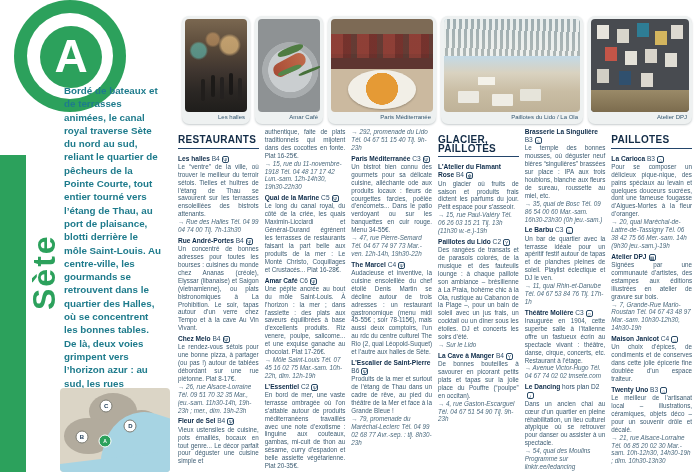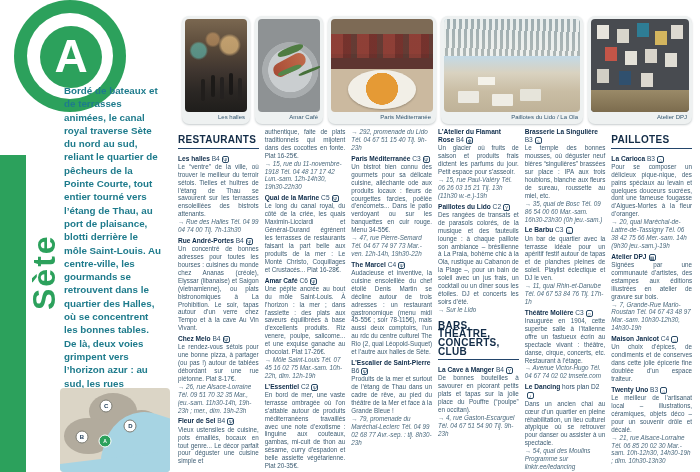--- a/index.html
+++ b/index.html
@@ -213,31 +213,31 @@
         <div class="eline"><span class="ename">The Marcel</span><span class="ecode"> C4</span><span class="eicon">Ψ</span></div>
         <div class="edesc">Audacieuse et inventive, la cuisine ensoleillée du chef étoilé Denis Martin se décline autour de trois adresses : un restaurant gastronomique (menu midi 45-55€ ; soir 78-115€), mais aussi deux comptoirs, l’un au rdc du centre culturel The Rio (2, quai Léopold-Suquet) et l’autre aux halles de Sète.</div>
       </div>
       <div class="entry">
         <div class="eline"><span class="ename">L’Escalier de Saint-Pierre</span><span class="ecode"> B6</span><span class="eicon">Ψ</span></div>
         <div class="edesc">Produits de la mer et surtout de l’étang de Thau dans un cadre de rêve, au pied du théâtre de la Mer et face à la Grande Bleue !</div>
         <div class="eaddr">→ 79, promenade du Maréchal-Leclerc Tél. 04 99 02 68 77 Avr.-sep. : tlj. 8h30-23h</div>
       </div>
     </div>
     <div class="col">
+      <div class="heading">GLACIER, PAILLOTES</div>
       <div class="entry">
         <div class="eline"><span class="ename">L’Atelier du Flamant Rose</span><span class="ecode"> B4</span><span class="eicon">❆</span></div>
         <div class="edesc">Un glacier où fruits de saison et produits frais dictent les parfums du jour. Petit espace pour s’asseoir.</div>
         <div class="eaddr">→ 15, rue Paul-Valéry Tél. 06 26 03 15 21 Tlj. 13h (11h30 w.-e.)-19h</div>
       </div>
       <div class="entry">
         <div class="eline"><span class="ename">Paillotes du Lido</span><span class="ecode"> C2</span><span class="eicon">Y</span></div>
         <div class="edesc">Des rangées de transats et de parasols colorés, de la musique et des fauteuils lounge : à chaque paillote son ambiance – brésilienne à La Praia, bohème chic à la Ola, rustique au Cabanon de la Plage –, pour un bain de soleil avec un jus frais, un cocktail ou un dîner sous les étoiles. DJ et concerts les soirs d’été.</div>
         <div class="eaddr">→ Sur le Lido</div>
       </div>
-      <div class="heading">BARS, THÉÂTRE, CONCERTS, CLUB</div>
       <div class="entry">
         <div class="eline"><span class="ename">La Cave à Manger</span><span class="ecode"> B4</span><span class="eicon">Y</span></div>
         <div class="edesc">De bonnes bouteilles à savourer en picorant petits plats et tapas sur la jolie place du Pouffre (“poulpe” en occitan).</div>
         <div class="eaddr">→ 4, rue Gaston-Escarguel Tél. 04 67 51 54 90 Tlj. 9h-23h</div>
       </div>
     </div>
     <div class="col">
       <div class="entry">
         <div class="eline"><span class="ename">Brasserie La Singulière</span><span class="ecode"> B3</span><span class="eicon">♨</span></div>
         <div class="edesc">Le temple des bonnes mousses, où déguster neuf bières “singulières” brassées sur place : IPA aux trois houblons, blanche aux fleurs de sureau, roussette au miel, etc.</div>

